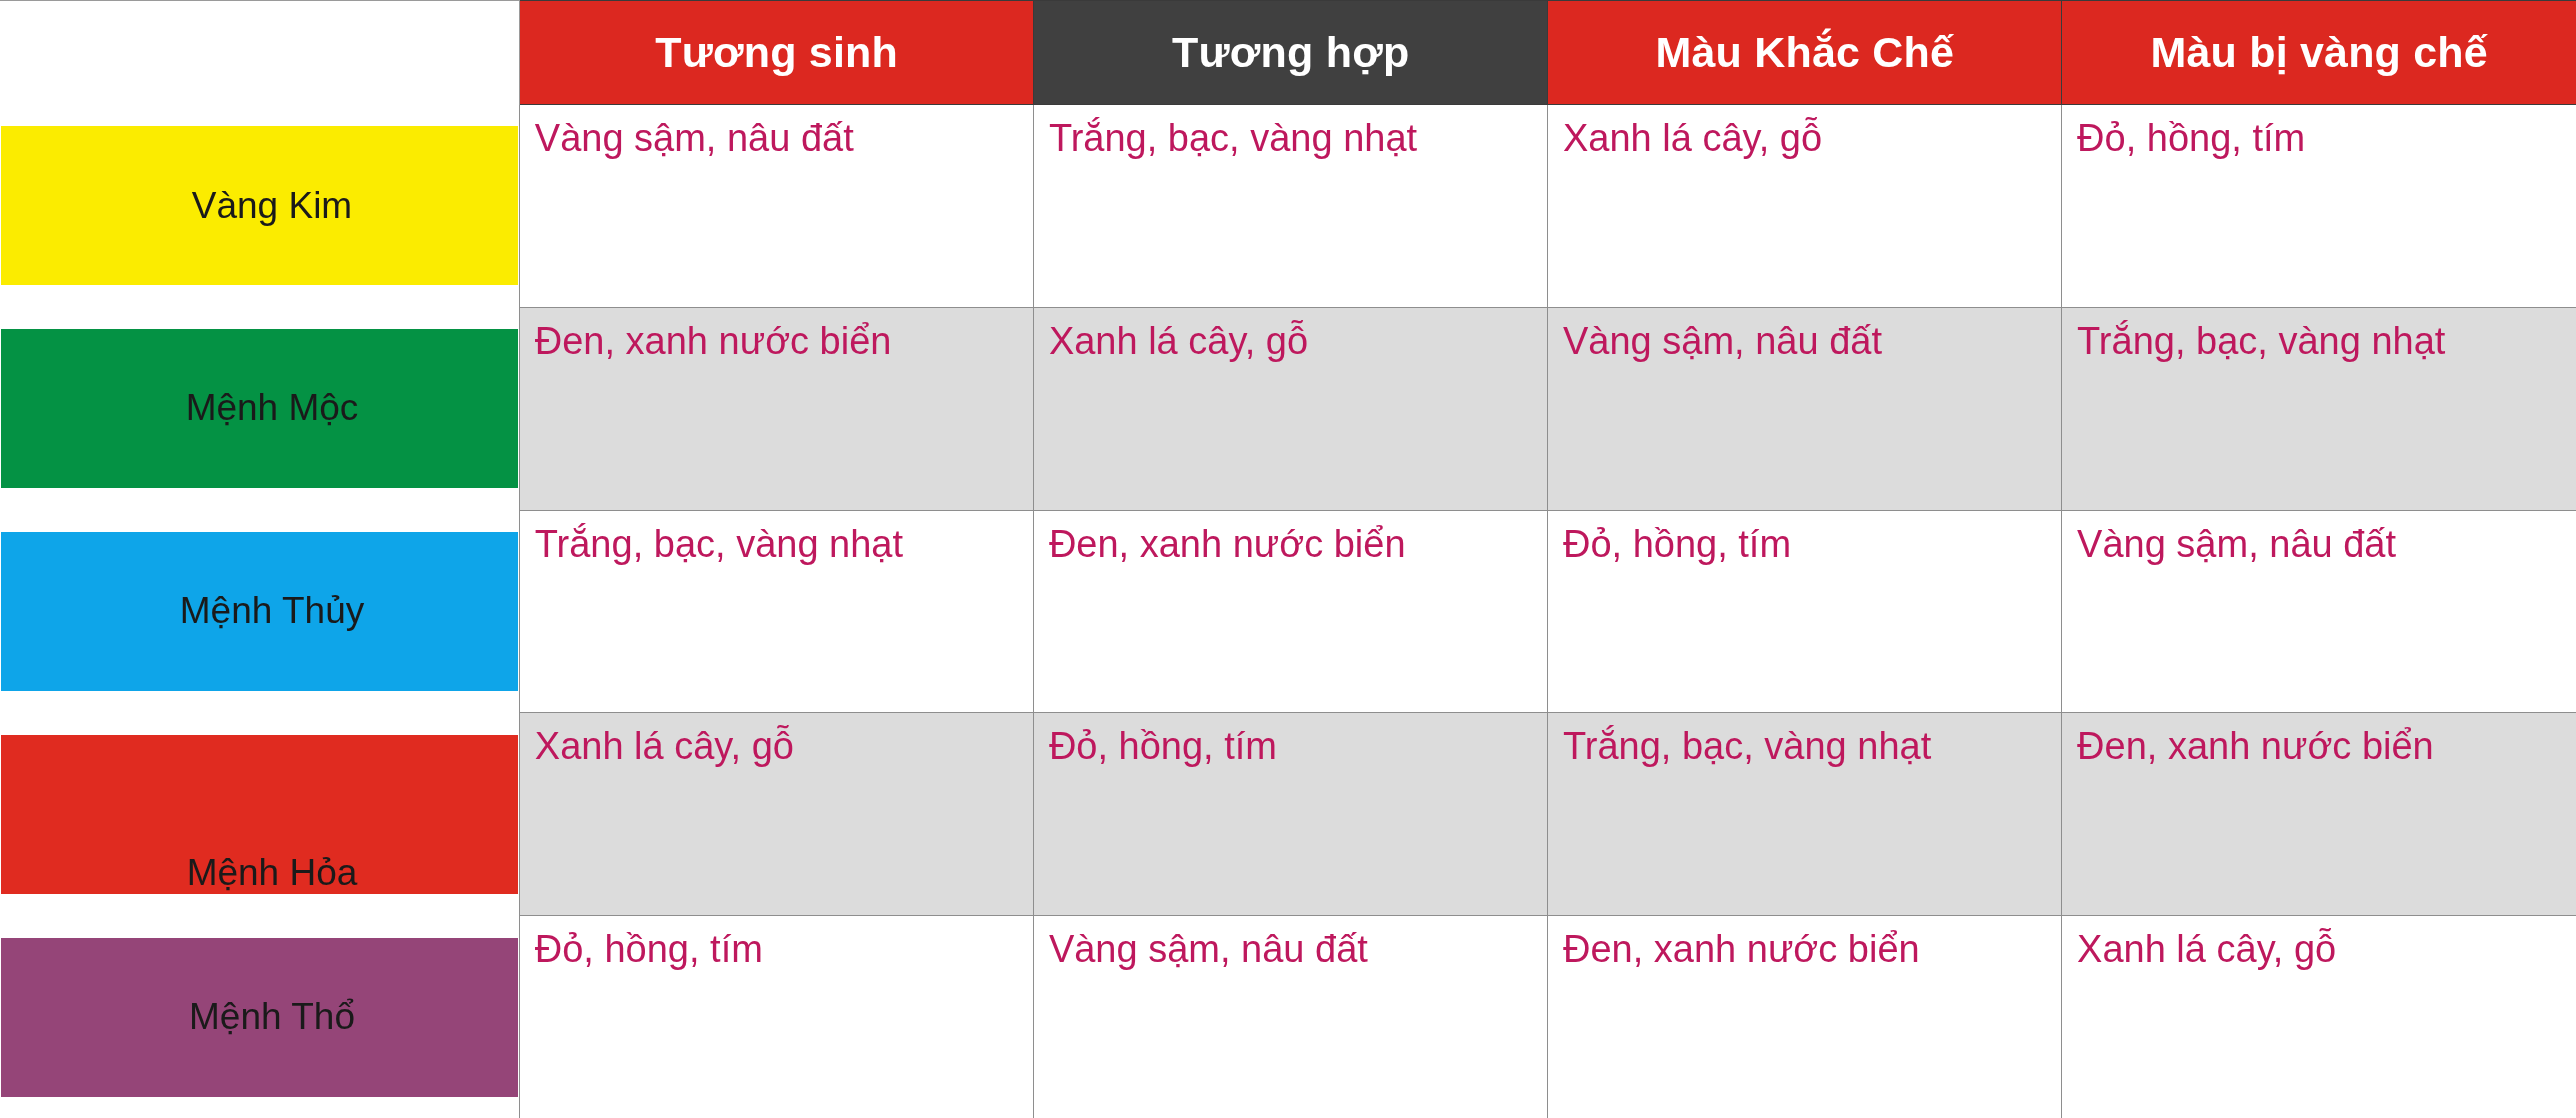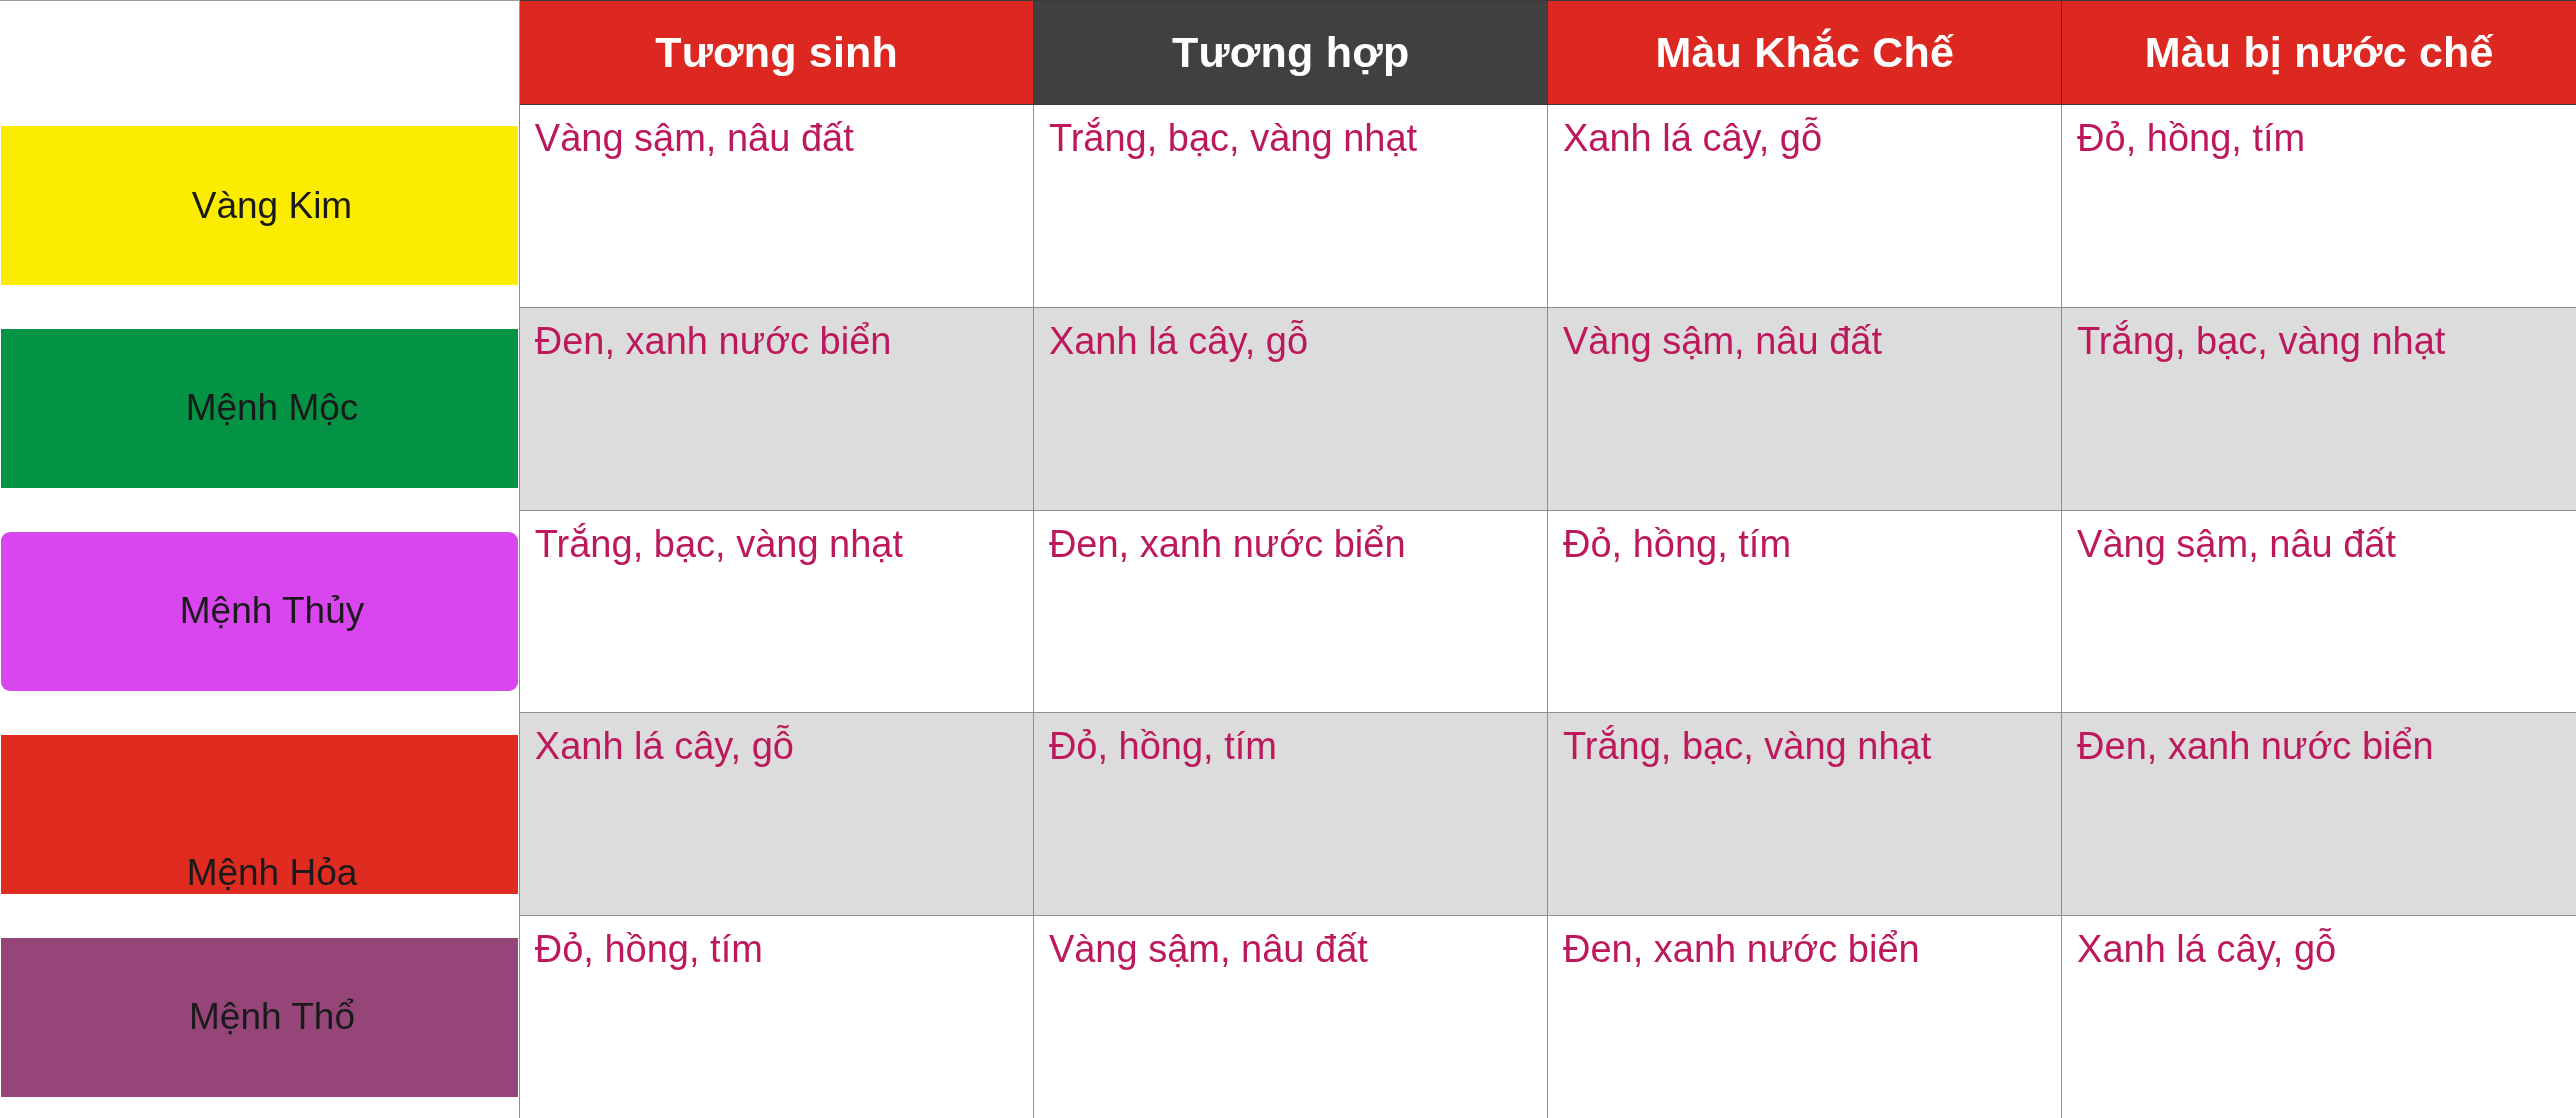--- a/index.html
+++ b/index.html
@@ -91,21 +91,21 @@
     <col class="c-data">
     <col class="c-data">
     <col class="c-data">
   </colgroup>
   <thead>
     <tr class="header-row">
       <td class="corner-cell"></td>
       <th class="header-cell" style="background-color: rgb(220, 40, 32); color: rgb(255, 255, 255);">Tương sinh</th>
       <th class="header-cell" style="background-color: #404040; color: rgb(255, 255, 255);">Tương hợp</th>
       <th class="header-cell" style="background-color: rgb(220, 40, 32); color: rgb(255, 255, 255);">Màu Khắc Chế</th>
-      <th class="header-cell last" style="background-color: rgb(220, 40, 32); color: rgb(255, 255, 255);">Màu bị nước chế</th>
+      <th class="header-cell last" style="background-color: rgb(220, 40, 32); color: rgb(255, 255, 255);">Màu bị vàng chế</th>
     </tr>
   </thead>
   <tbody>
 
     <tr class="data-row first-data">
       <td class="label-cell">
         <div class="swatch" style="background-color: rgb(251, 236, 0);">
           <span class="swatch-label">Vàng Kim</span>
         </div>
       </td>
@@ -122,21 +122,21 @@
         </div>
       </td>
       <td class="data-cell" style="background-color: rgb(220, 220, 220);">Đen, xanh nước biển</td>
       <td class="data-cell" style="background-color: rgb(220, 220, 220);">Xanh lá cây, gỗ</td>
       <td class="data-cell" style="background-color: rgb(220, 220, 220);">Vàng sậm, nâu đất</td>
       <td class="data-cell last" style="background-color: rgb(220, 220, 220);">Trắng, bạc, vàng nhạt</td>
     </tr>
 
     <tr class="data-row">
       <td class="label-cell">
-        <div class="swatch" style="background-color: #d946ef; border-radius: 9px;">
+        <div class="swatch" style="background-color: #0ea5e9;">
           <span class="swatch-label">Mệnh Thủy</span>
         </div>
       </td>
       <td class="data-cell">Trắng, bạc, vàng nhạt</td>
       <td class="data-cell">Đen, xanh nước biển</td>
       <td class="data-cell">Đỏ, hồng, tím</td>
       <td class="data-cell last">Vàng sậm, nâu đất</td>
     </tr>
 
     <tr class="data-row alt">

